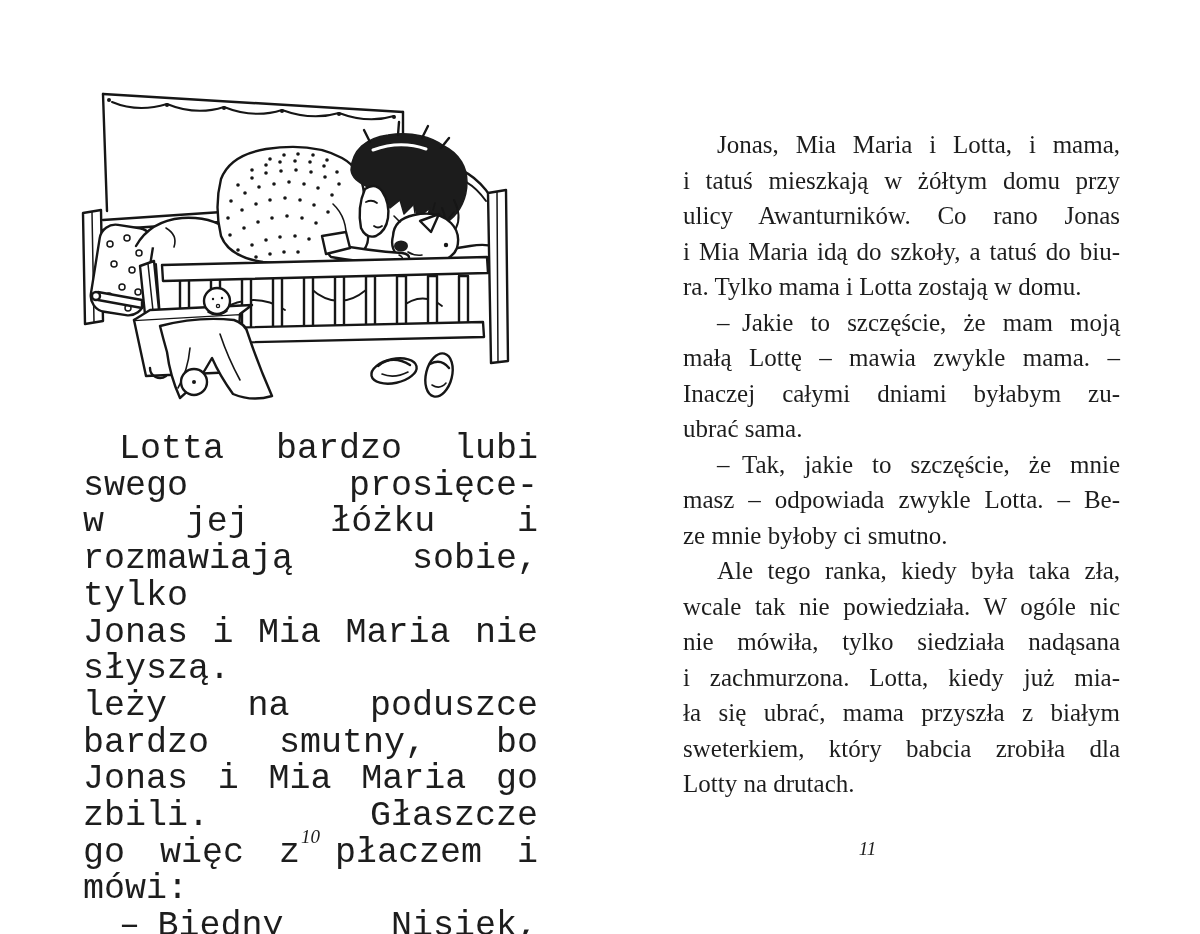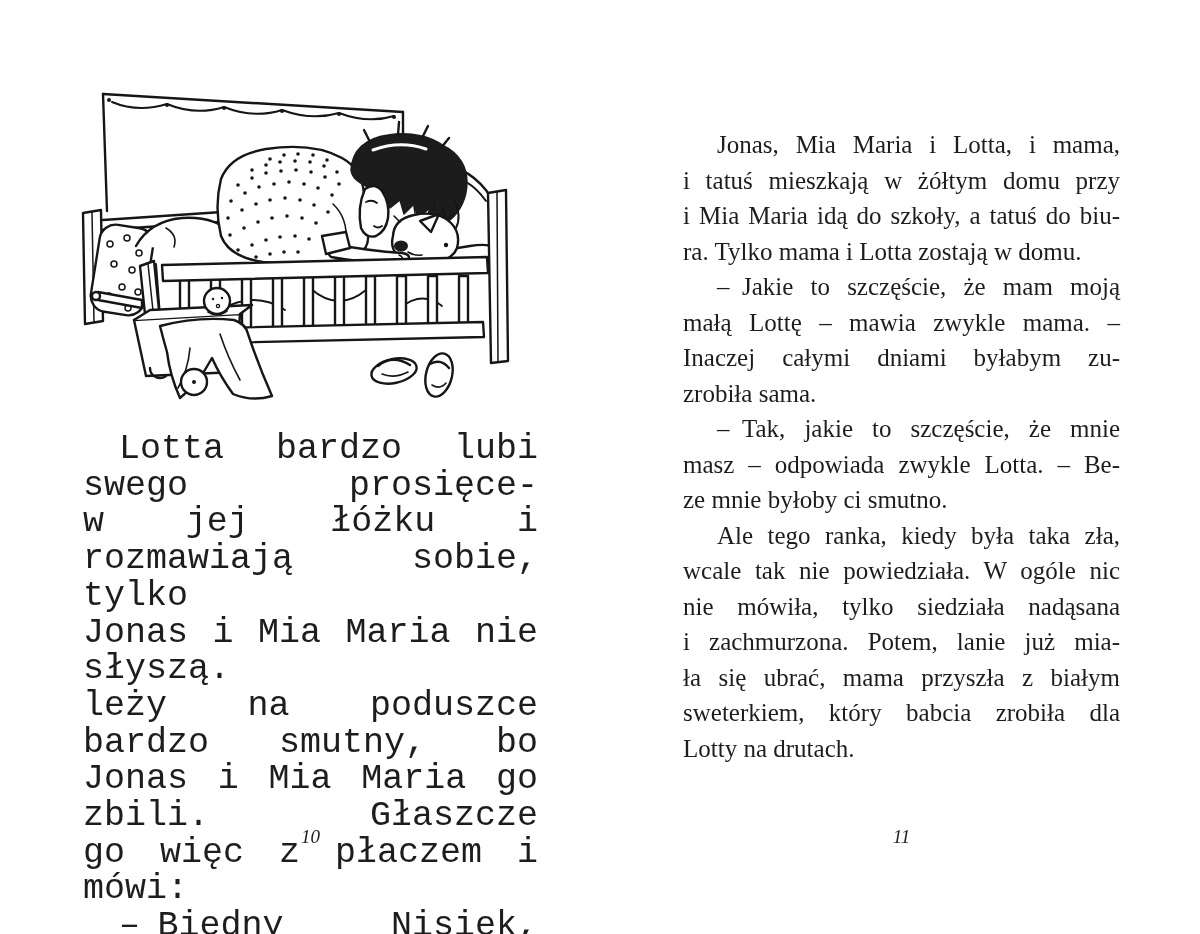--- a/index.html
+++ b/index.html
@@ -9,21 +9,21 @@
   .page-text{position:absolute;}
   .page-text-left{left:83px;top:431px;width:455px;font-size:35px;line-height:36.7px;font-family:Liberation Mono, monospace;}
   .page-text-right{left:683px;top:127px;width:437px;font-size:25px;line-height:35.5px;}
   .tline{text-align:justify;text-align-last:justify;}
   .tline.plast{text-align-last:left;}
   .tline.first{text-indent:36px;}
   .page-text-right .tline.first{text-indent:34px;}
   .folio{position:absolute;top:822px;font-size:19px;line-height:30px;
          font-style:italic;text-align:center;}
   .folio-left{left:83px;width:455px;}
-  .folio-right{left:683px;width:437px;}
+  .folio-right{left:649px;width:437px;margin-top:12px;}
   .illustration{position:absolute;left:70px;top:58px;width:460px;height:362px;}
   svg{display:block;}
 </style>
 </head>
 <body style="background: rgb(255, 255, 255);">
 
 <div class="spread" style="color: rgb(29, 29, 29);">
 
   <div class="illustration">
     <svg viewBox="0 0 460 362" width="460" height="362" role="img" aria-label="Black-and-white line drawing: a girl in a dotted nightgown kneels in a crib leaning over her teddy bear; a scalloped canopy hangs behind, a doll sits in a wooden toy cart with a trailing blanket beside the crib, and two slippers lie on the floor">
@@ -239,33 +239,34 @@
       <div class="tline">leży na poduszce bardzo smutny, bo</div>
       <div class="tline">Jonas i Mia Maria go zbili. Głaszcze</div>
       <div class="tline plast">go więc z płaczem i mówi:</div>
       <div class="tline first">– Biedny Nisiek, zobaczysz, jakie</div>
       <div class="tline plast">lanie sprawię Jonasowi i Mii Marii.</div>
     </div>
 
   <div class="page-text page-text-right">
       <div class="tline first">Jonas, Mia Maria i Lotta, i mama,</div>
       <div class="tline">i tatuś mieszkają w żółtym domu przy</div>
+      <div class="tline">ulicy Awanturników. Co rano Jonas</div>
       <div class="tline">i Mia Maria idą do szkoły, a tatuś do biu-</div>
       <div class="tline plast">ra. Tylko mama i Lotta zostają w domu.</div>
       <div class="tline first">– Jakie to szczęście, że mam moją</div>
       <div class="tline">małą Lottę – mawia zwykle mama. –</div>
       <div class="tline">Inaczej całymi dniami byłabym zu-</div>
-      <div class="tline plast">zrobiła sama.</div>
+      <div class="tline plast">ubrać sama.</div>
       <div class="tline first">– Tak, jakie to szczęście, że mnie</div>
       <div class="tline">masz – odpowiada zwykle Lotta. – Be-</div>
       <div class="tline plast">ze mnie byłoby ci smutno.</div>
       <div class="tline first">Ale tego ranka, kiedy była taka zła,</div>
       <div class="tline">wcale tak nie powiedziała. W ogóle nic</div>
       <div class="tline">nie mówiła, tylko siedziała nadąsana</div>
-      <div class="tline">i zachmurzona. Potem, lanie już mia-</div>
+      <div class="tline">i zachmurzona. Lotta, kiedy już mia-</div>
       <div class="tline">ła się ubrać, mama przyszła z białym</div>
       <div class="tline">sweterkiem, który babcia zrobiła dla</div>
       <div class="tline plast">Lotty na drutach.</div>
     </div>
 
   <div class="folio folio-left">10</div>
   <div class="folio folio-right">11</div>
 
 </div>
 

